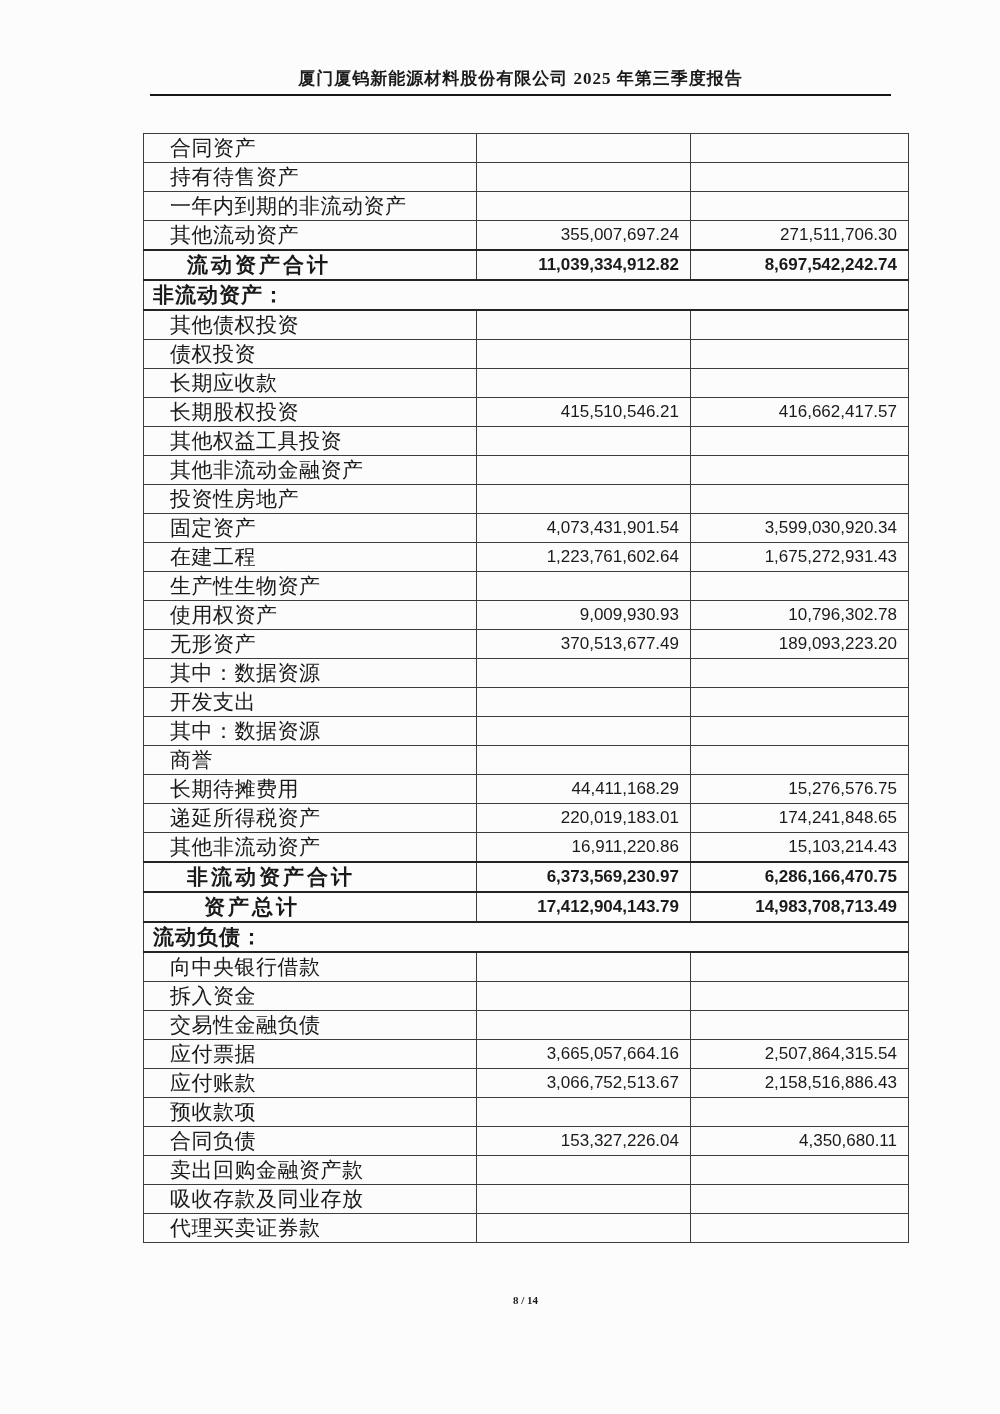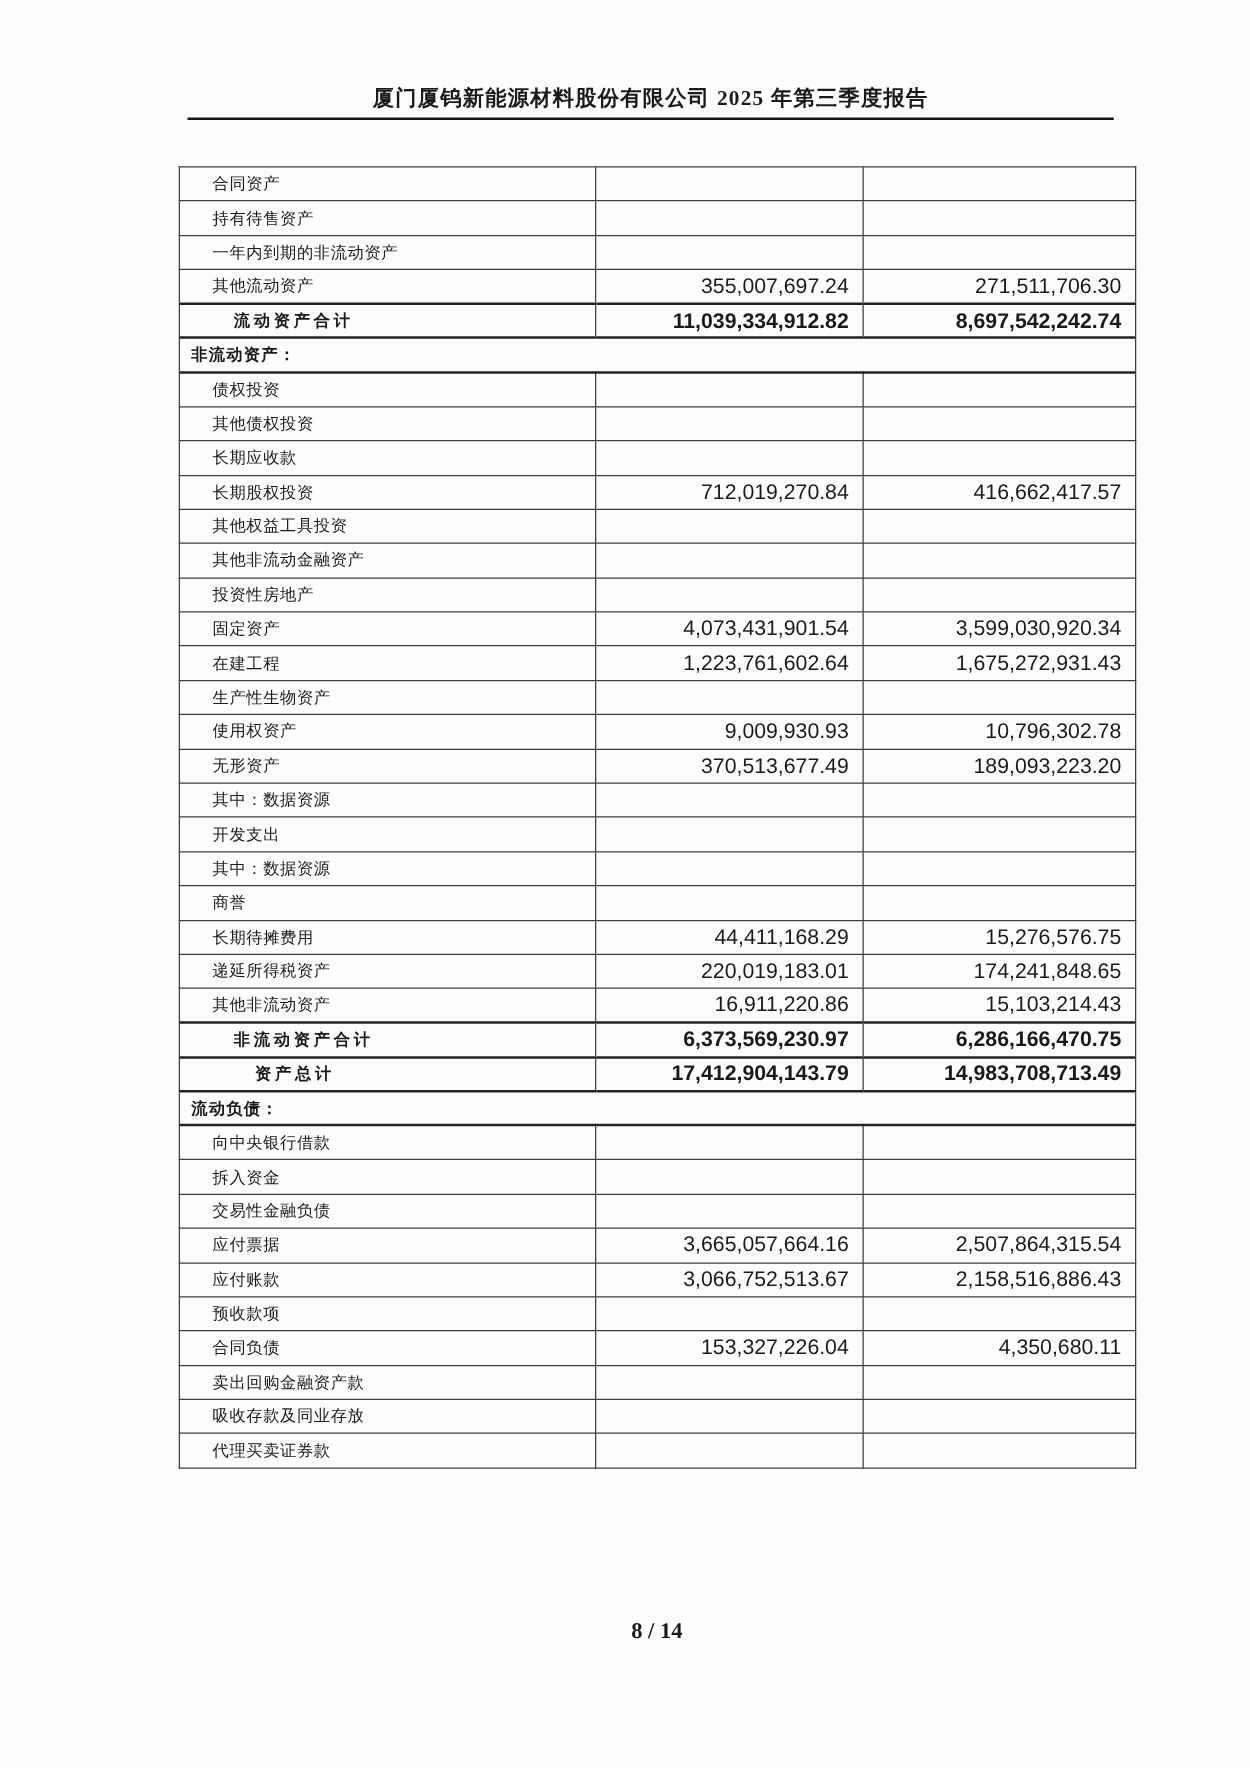--- a/index.html
+++ b/index.html
@@ -31,21 +31,21 @@
   .bs-table td {
     border:1px solid #3d3d3d;
     padding:0;
     white-space:nowrap;
     overflow:hidden;
     vertical-align:middle;
   }
   .bs-table tr { height:27.4px; }
   td.label {
     font-family:Liberation Mono, monospace;
-    font-size:13px;
+    font-size:21px;
     text-align:left;
     padding-left:26px;
     letter-spacing:0.5px;
   }
   td.num {
     font-family:"Liberation Sans","DejaVu Sans",sans-serif;
     font-size:17px;
     text-align:right;
     padding-right:11px;
   }
@@ -58,21 +58,21 @@
   tr.row-subtotal td, tr.row-total td {
     font-weight:bold;
     border-top-width:2px; border-bottom-width:2px;
     border-top-color:#242424; border-bottom-color:#242424;
   }
   tr.row-subtotal td.label { padding-left:43px; letter-spacing:3px; }
   tr.row-total td.label { padding-left:60px; letter-spacing:3px; }
   .footer {
     position:absolute; top:1294px; left:143px; width:765px;
     text-align:center;
-    font-size:18px; font-weight:bold;
+    font-size:11px; font-weight:bold;
     font-family:"Liberation Serif","DejaVu Serif",serif;
   }
 </style>
 </head>
 <body>
 
 <div class="page">
 
   <div class="header-title">厦门厦钨新能源材料股份有限公司 2025 年第三季度报告</div>
   <div class="header-rule"></div>
@@ -106,37 +106,37 @@
         </tr>
         <tr class="row-subtotal">
           <td class="label">流动资产合计</td>
           <td class="num">11,039,334,912.82</td>
           <td class="num">8,697,542,242.74</td>
         </tr>
         <tr class="row-section">
           <td colspan="3" class="label">非流动资产：</td>
         </tr>
         <tr class="row-item">
+          <td class="label">其他债权投资</td>
+          <td class="num"></td>
+          <td class="num"></td>
+        </tr>
+        <tr class="row-item">
           <td class="label">债权投资</td>
           <td class="num"></td>
           <td class="num"></td>
         </tr>
         <tr class="row-item">
-          <td class="label">其他债权投资</td>
-          <td class="num"></td>
-          <td class="num"></td>
-        </tr>
-        <tr class="row-item">
           <td class="label">长期应收款</td>
           <td class="num"></td>
           <td class="num"></td>
         </tr>
         <tr class="row-item">
           <td class="label">长期股权投资</td>
-          <td class="num">712,019,270.84</td>
+          <td class="num">415,510,546.21</td>
           <td class="num">416,662,417.57</td>
         </tr>
         <tr class="row-item">
           <td class="label">其他权益工具投资</td>
           <td class="num"></td>
           <td class="num"></td>
         </tr>
         <tr class="row-item">
           <td class="label">其他非流动金融资产</td>
           <td class="num"></td>

